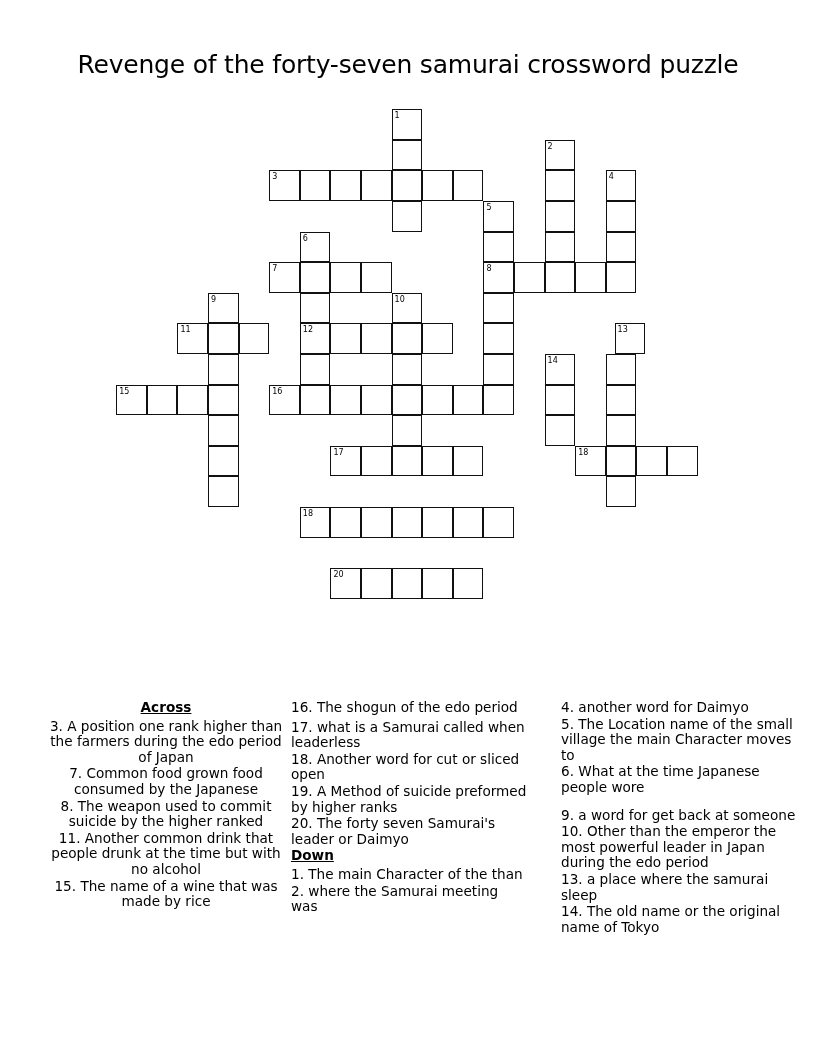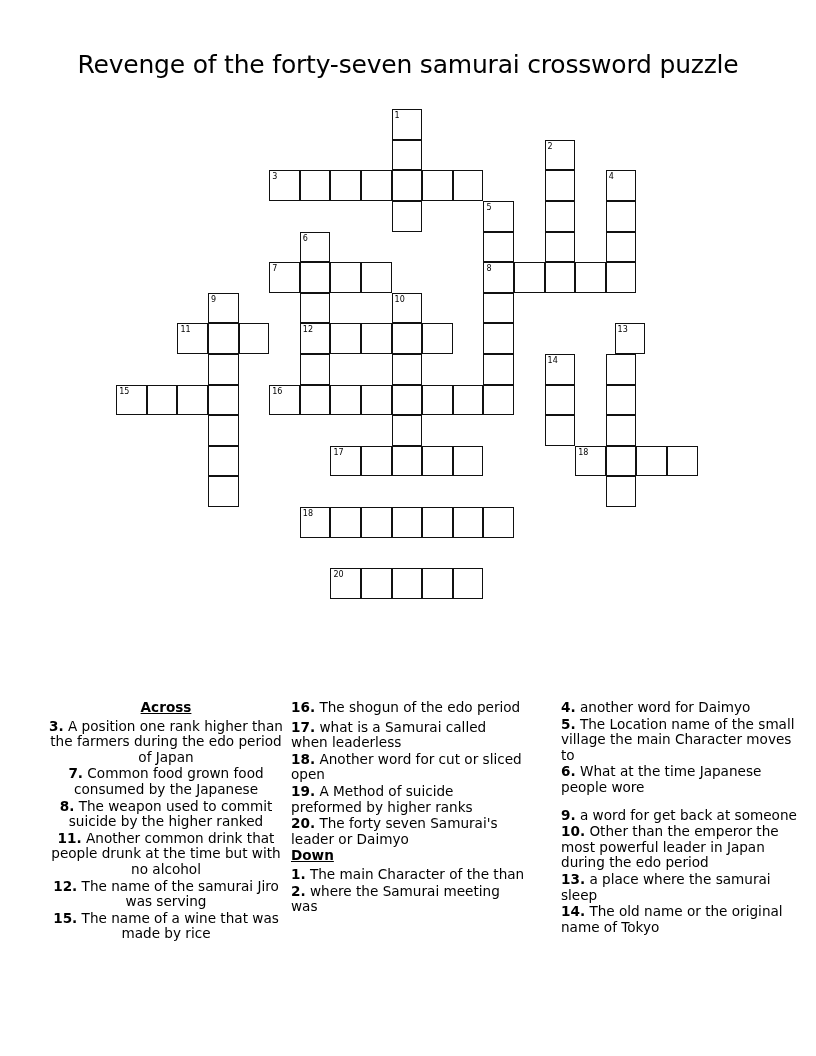--- a/index.html
+++ b/index.html
@@ -11,21 +11,21 @@
     .cell { position: absolute; width: 30.6px; height: 30.6px; box-sizing: border-box;
             border: 1.6px solid #111; background: #fff; margin-left: -0.8px; margin-top: -0.8px; }
     .cell .num { position: absolute; left: 2px; top: 1px; font-size: 8px; line-height: 9px;
                  font-family: "DejaVu Sans", sans-serif; }
     .clues { position: absolute; top: 700px; width: 236px; font-size: 13.6px; line-height: 15.6px; }
     .col1 { left: 48px; text-align: center; }
     .col2 { left: 291px; }
     .col3 { left: 561px; }
     .heading { font-weight: bold; text-decoration: underline; margin-bottom: 3px; display: block; }
     .clue { margin-bottom: 1px; }
-    .clue b { font-weight: bold; }
+    .clue b { font-weight: normal; }
   </style>
 </head>
 <body>
 
 <div class="title">Revenge of the forty-seven samurai crossword puzzle</div>
 
 <div class="grid" id="grid">
     <div class="cell" style="left: 275.4px; top: 0px;">
       <span class="num">1</span>
     </div>
@@ -158,21 +158,20 @@
     <div class="cell" style="left: 306px; top: 459px;"></div>
     <div class="cell" style="left: 336.6px; top: 459px;"></div>
   </div>
 
 <div class="clues col1">
   <span class="heading">Across</span>
   <div class="clue"><b>3.</b> <span>A position one rank higher than the farmers during the edo period of Japan</span></div>
   <div class="clue"><b>7.</b> <span>Common food grown food consumed by the Japanese</span></div>
   <div class="clue"><b>8.</b> <span>The weapon used to commit suicide by the higher ranked</span></div>
   <div class="clue"><b>11.</b> <span>Another common drink that people drunk at the time but with no alcohol</span></div>
-  <div class="clue"><b>12.</b> <span>The name of the samurai Jiro was serving</span></div>
   <div class="clue"><b>15.</b> <span>The name of a wine that was made by rice</span></div>
 </div>
 
 <div class="clues col2">
   <div class="clue" style="margin-bottom:4px"><b>16.</b> <span>The shogun of the edo period</span></div>
   <div class="clue"><b>17.</b> <span>what is a Samurai called when leaderless</span></div>
   <div class="clue"><b>18.</b> <span>Another word for cut or sliced open</span></div>
   <div class="clue"><b>19.</b> <span>A Method of suicide preformed by higher ranks</span></div>
   <div class="clue"><b>20.</b> <span>The forty seven Samurai's leader or Daimyo</span></div>
   <span class="heading">Down</span>

